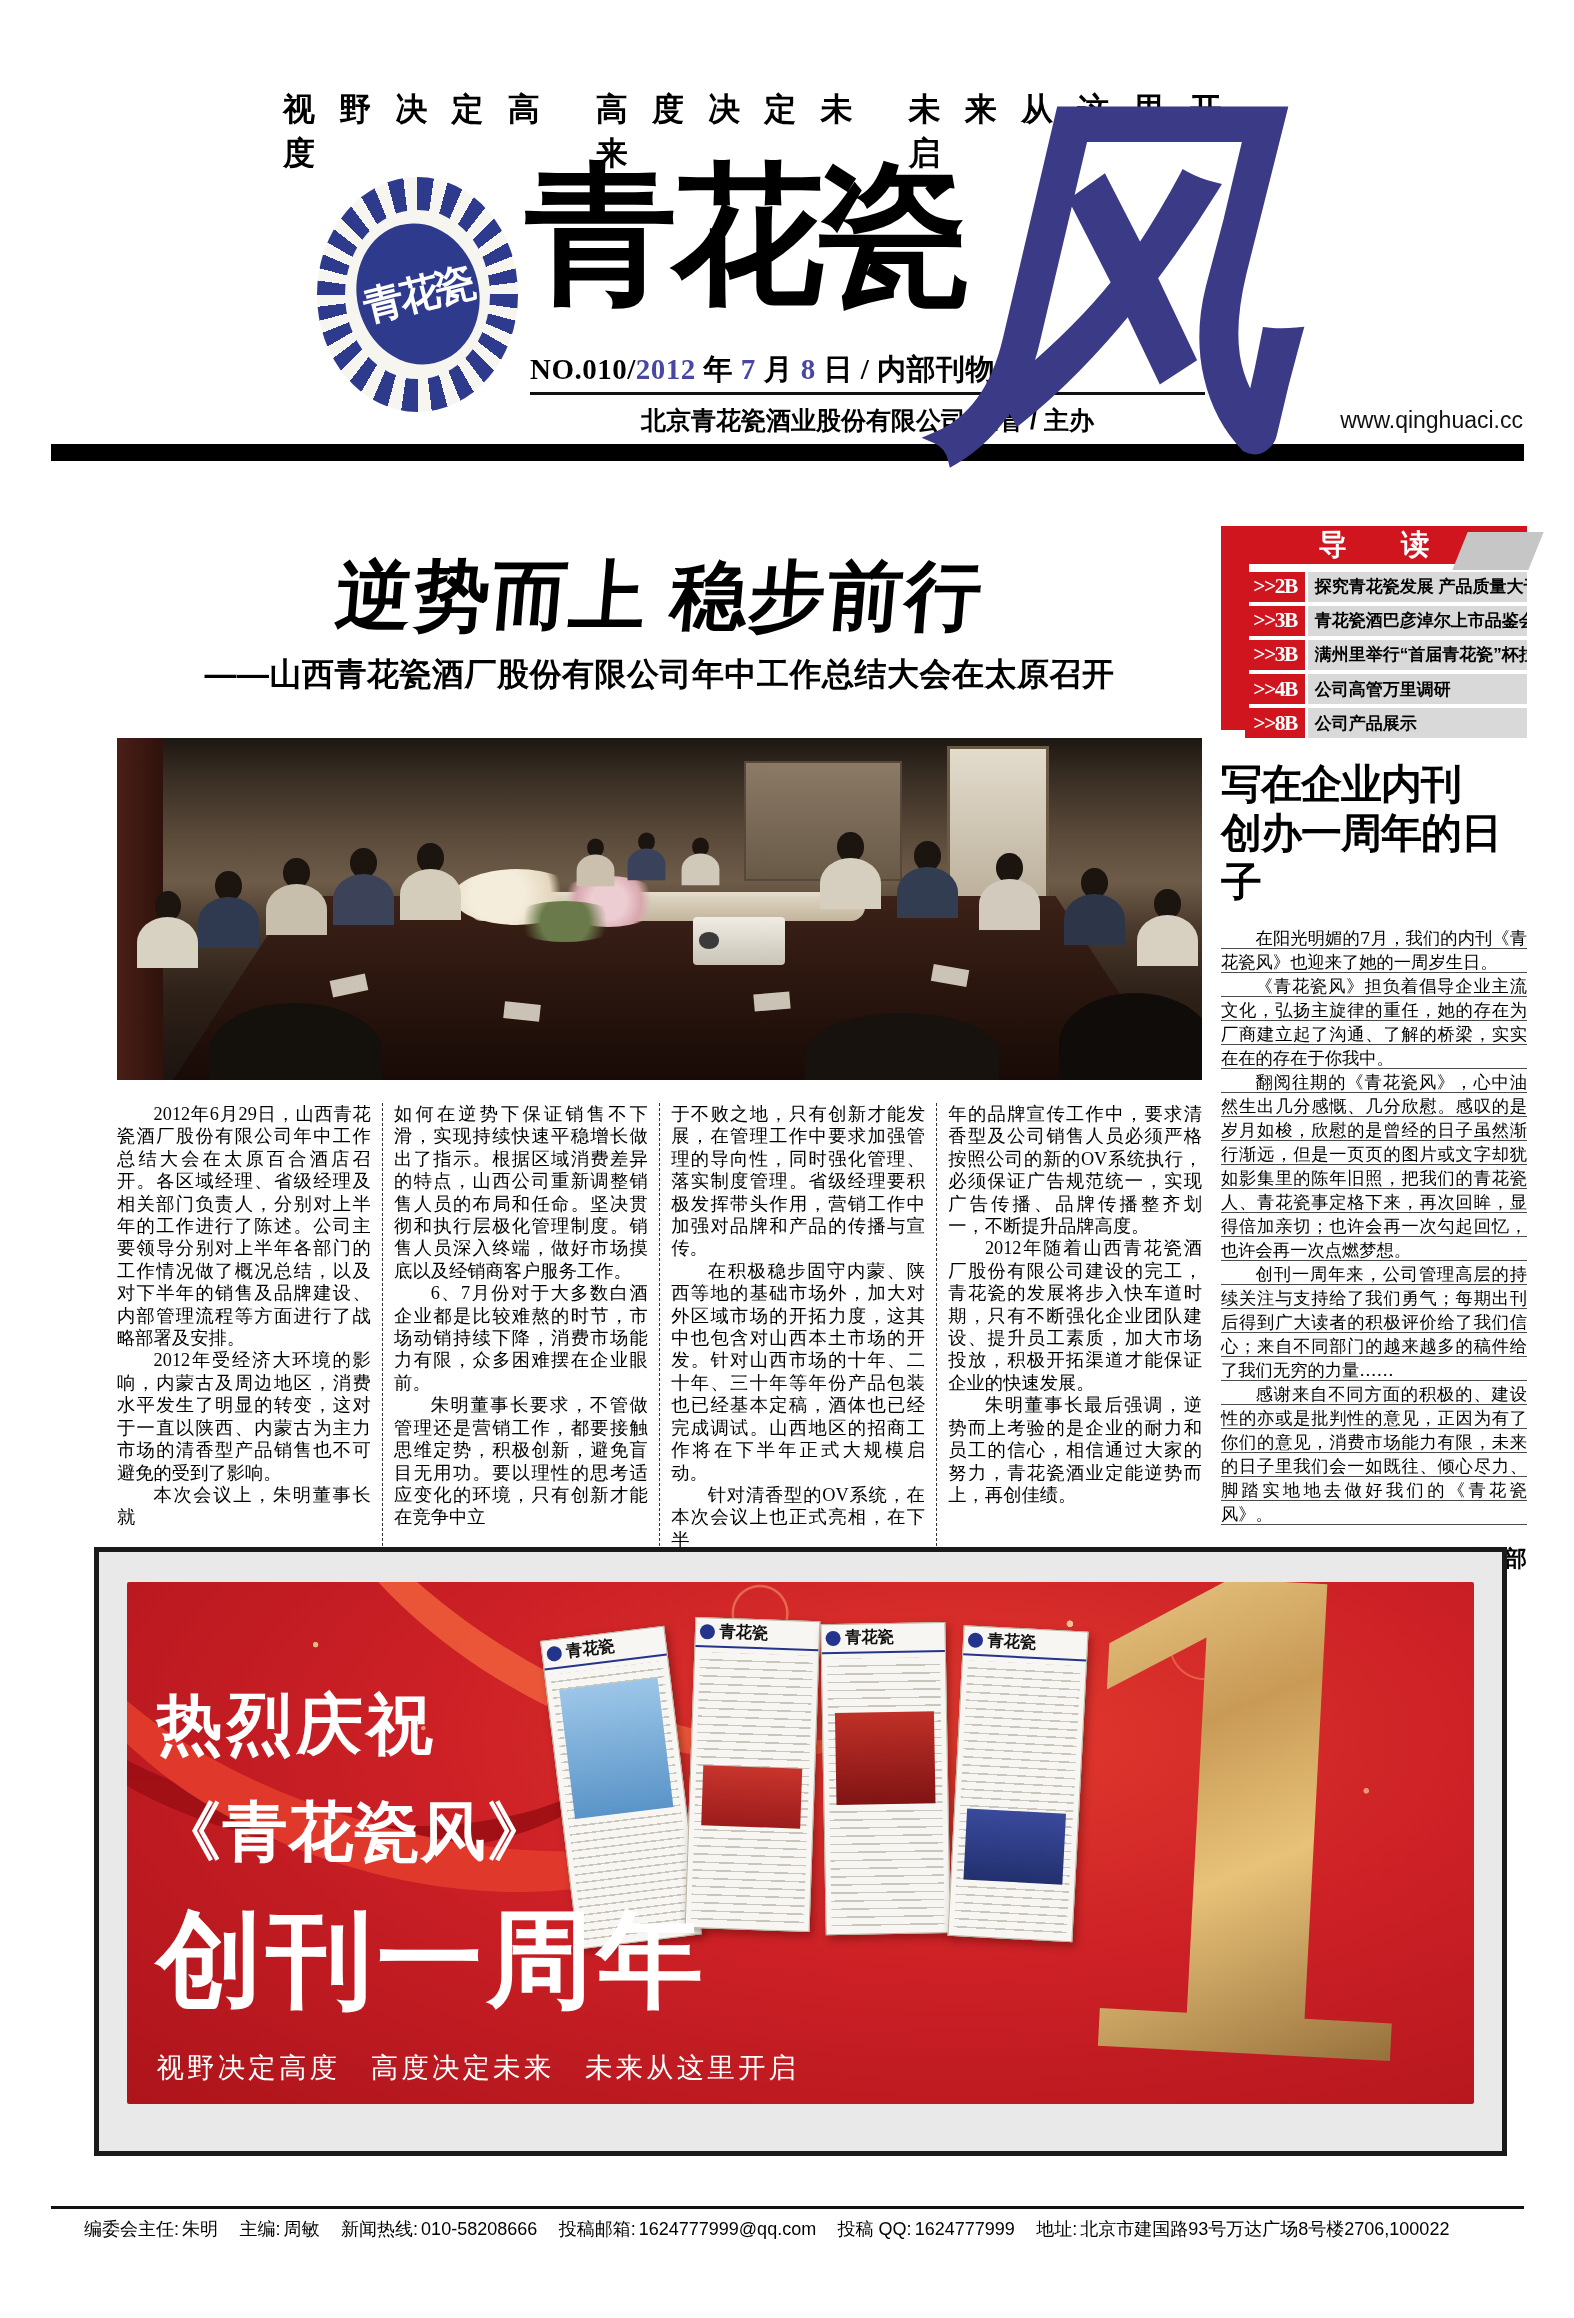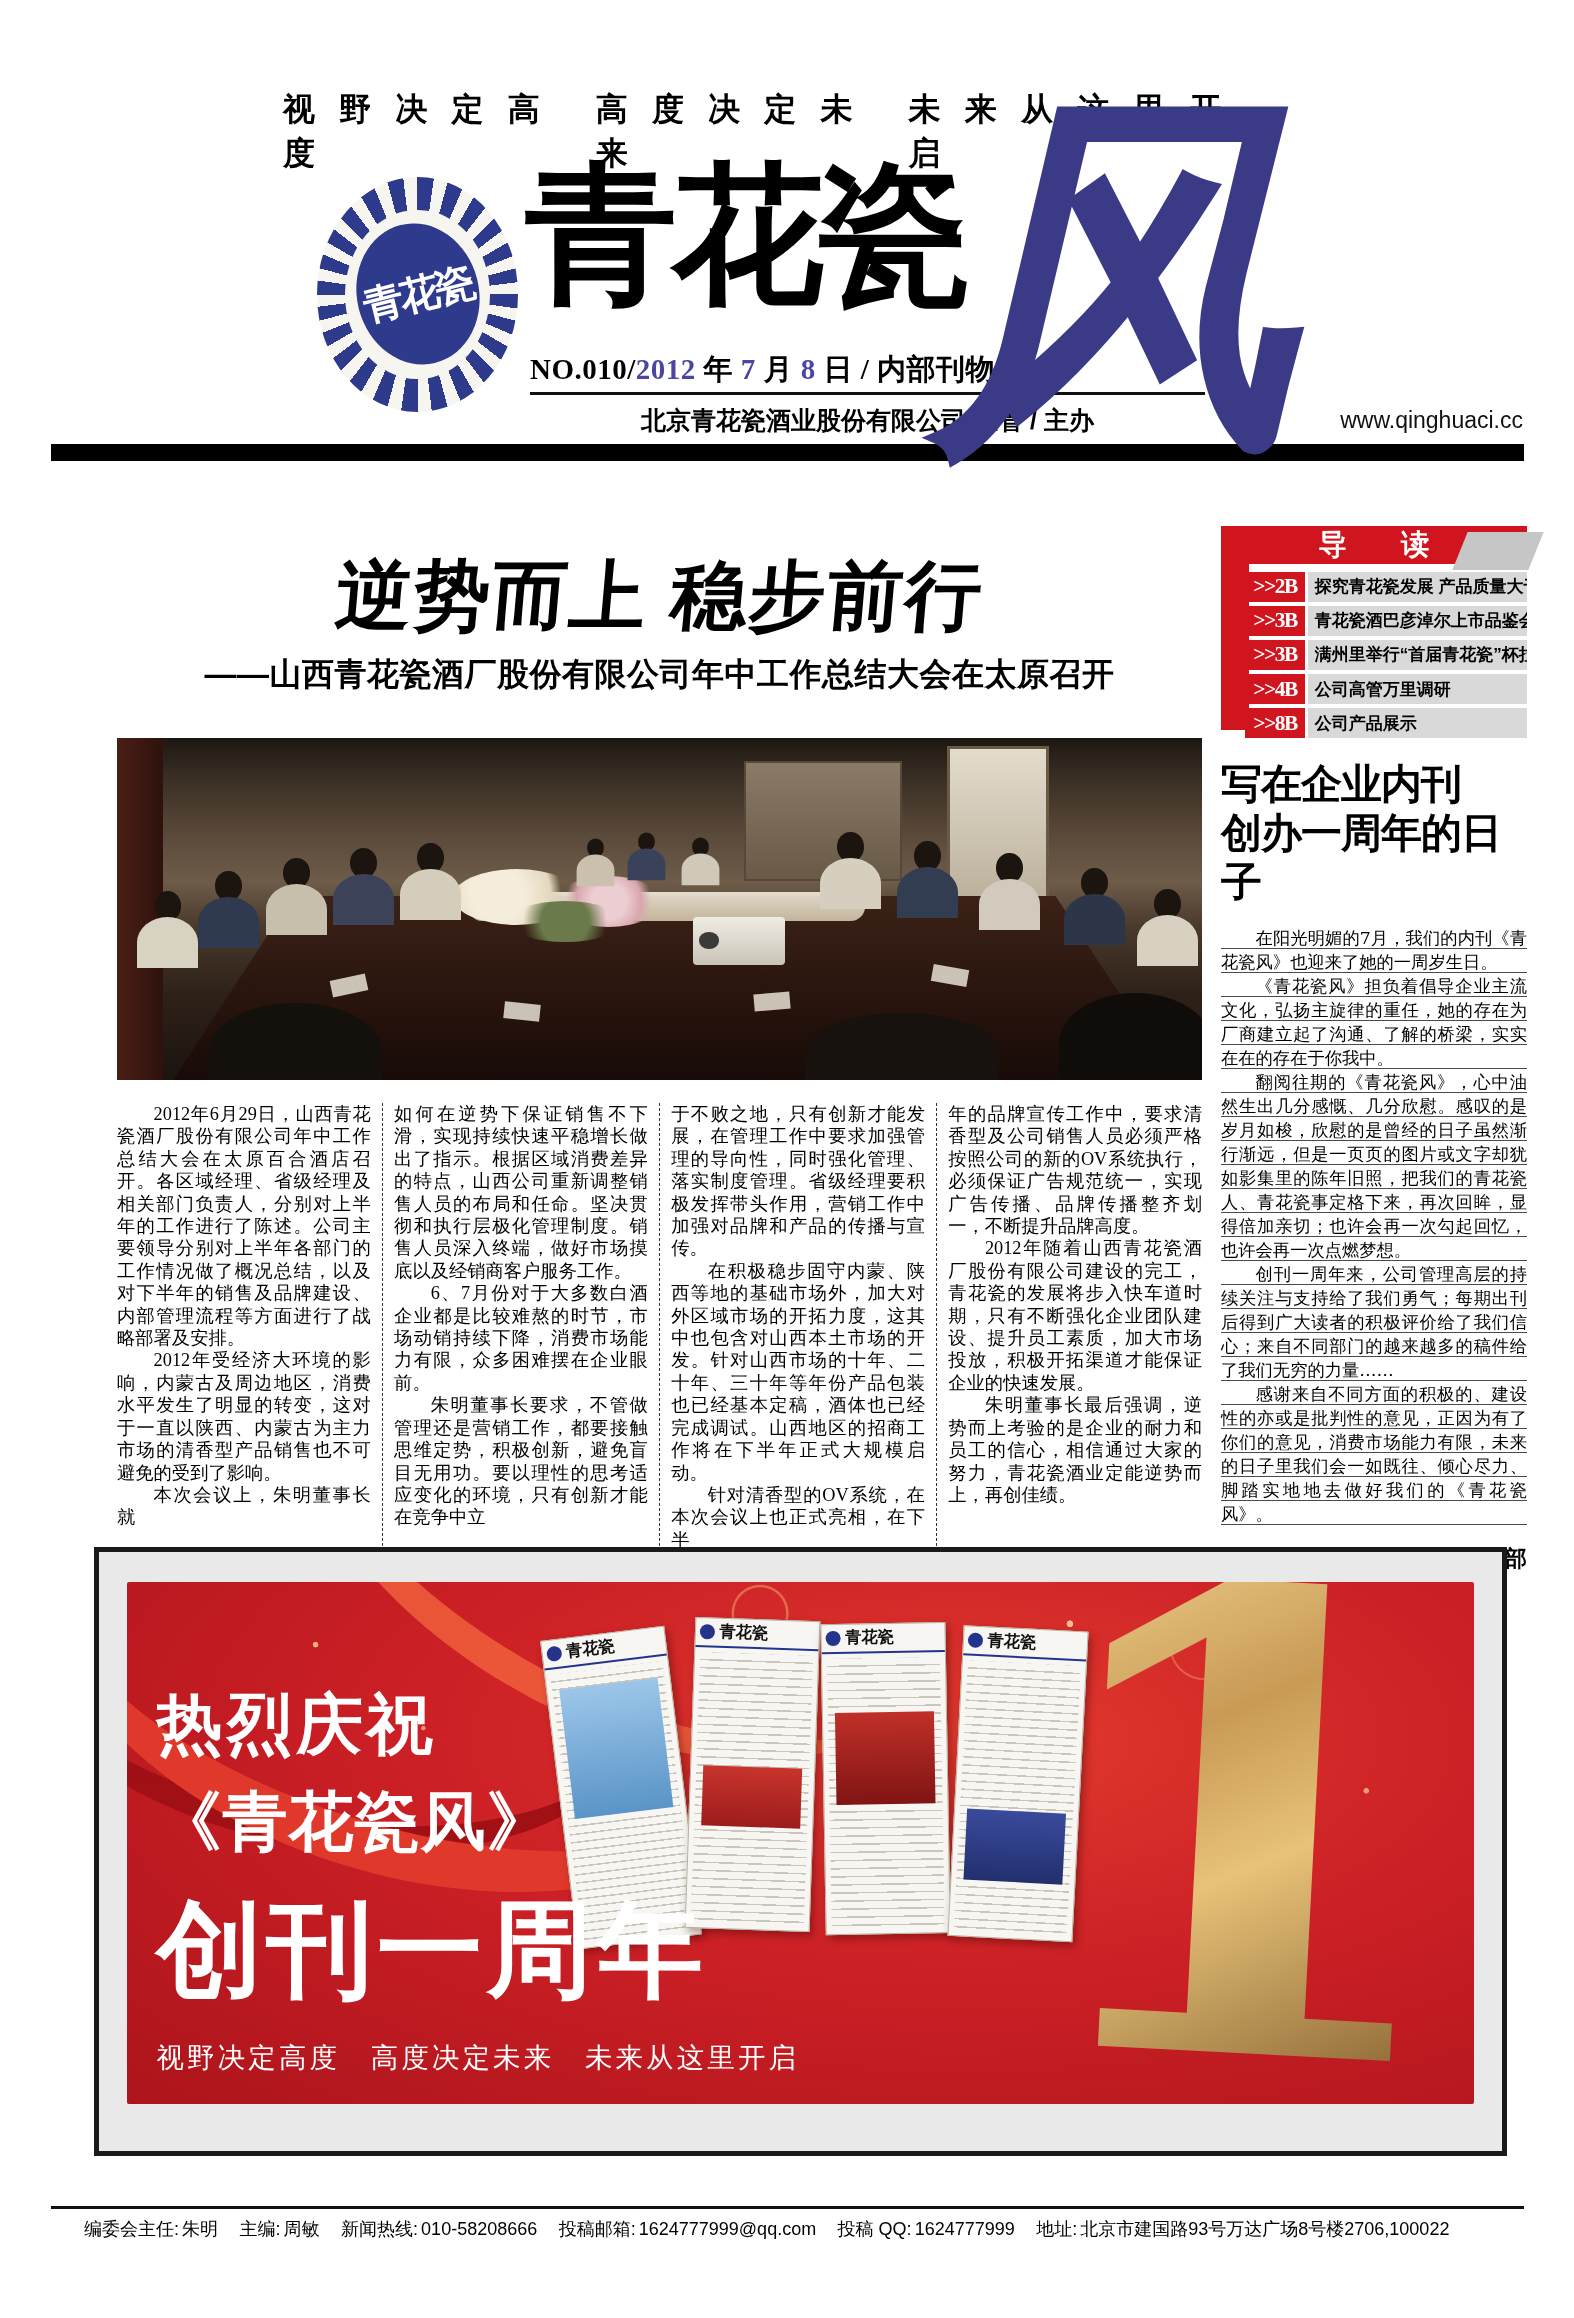--- a/index.html
+++ b/index.html
@@ -187,21 +187,21 @@
       radial-gradient(circle at 47% 6%, transparent 25.5px, rgba(255,210,140,.45) 26.5px 28px, transparent 29px),
       radial-gradient(circle at 80% 12%, transparent 33px, rgba(255,200,130,.4) 34px 35px, transparent 36px),
       radial-gradient(circle at 10% 45%, transparent 22.4px, rgba(255,190,130,.35) 23.4px 24.4px, transparent 25.5px);
   }
   .ribbon{ position:absolute; border-radius:50%; }
   .ribbon.r1{ left:-92px; top:-163px; width:764px; height:458px; border-bottom:48px solid #e0392b; transform:rotate(16deg); }
   .ribbon.r2{ left:132px; top:-285px; width:713px; height:418px; border-bottom:31px solid #f0603d; transform:rotate(30deg); opacity:.85; }
   .ribbon.r3{ left:-132px; top:-122px; width:662px; height:387px; border-bottom:28px solid #9d0f14; transform:rotate(10deg); opacity:.9; }
   .banner-text{ position:absolute; left:29.5px; top:98px; z-index:3; color:#fff; }
   .bl1{ font-weight:800; font-size:66px; letter-spacing:4.1px;font-family:Liberation Serif, serif; }
-  .bl2{ margin-top:8px; font-weight:800; font-size:65px; letter-spacing:1px; }
+  .bl2{ margin-top:18px; font-weight:800; font-size:65px; letter-spacing:1px; }
   .bl3{ margin-top:13.2px; font-weight:900; font-size:106px; letter-spacing:4.1px; }
   .bl4{ margin-top:18.3px; font-weight:500; font-size:27.5px; letter-spacing:3.1px; }
   .newspaper-strip{ position:absolute; left:430px; top:37px; display:flex; gap:8.1px; z-index:1; }
   .paper{
     width:125px; height:311px; background:#f7f6f2; border:1px solid #b8b29f;
     box-shadow:3.1px 4.1px 8.1px rgba(60,0,0,.4); display:flex; flex-direction:column;
   }
   .paper.card0{ transform:rotate(-7deg) translateY(13.2px); }
   .paper.card1{ transform:rotate(2deg); }
   .paper.card2{ transform:rotate(-1deg) translateY(4.1px); }

